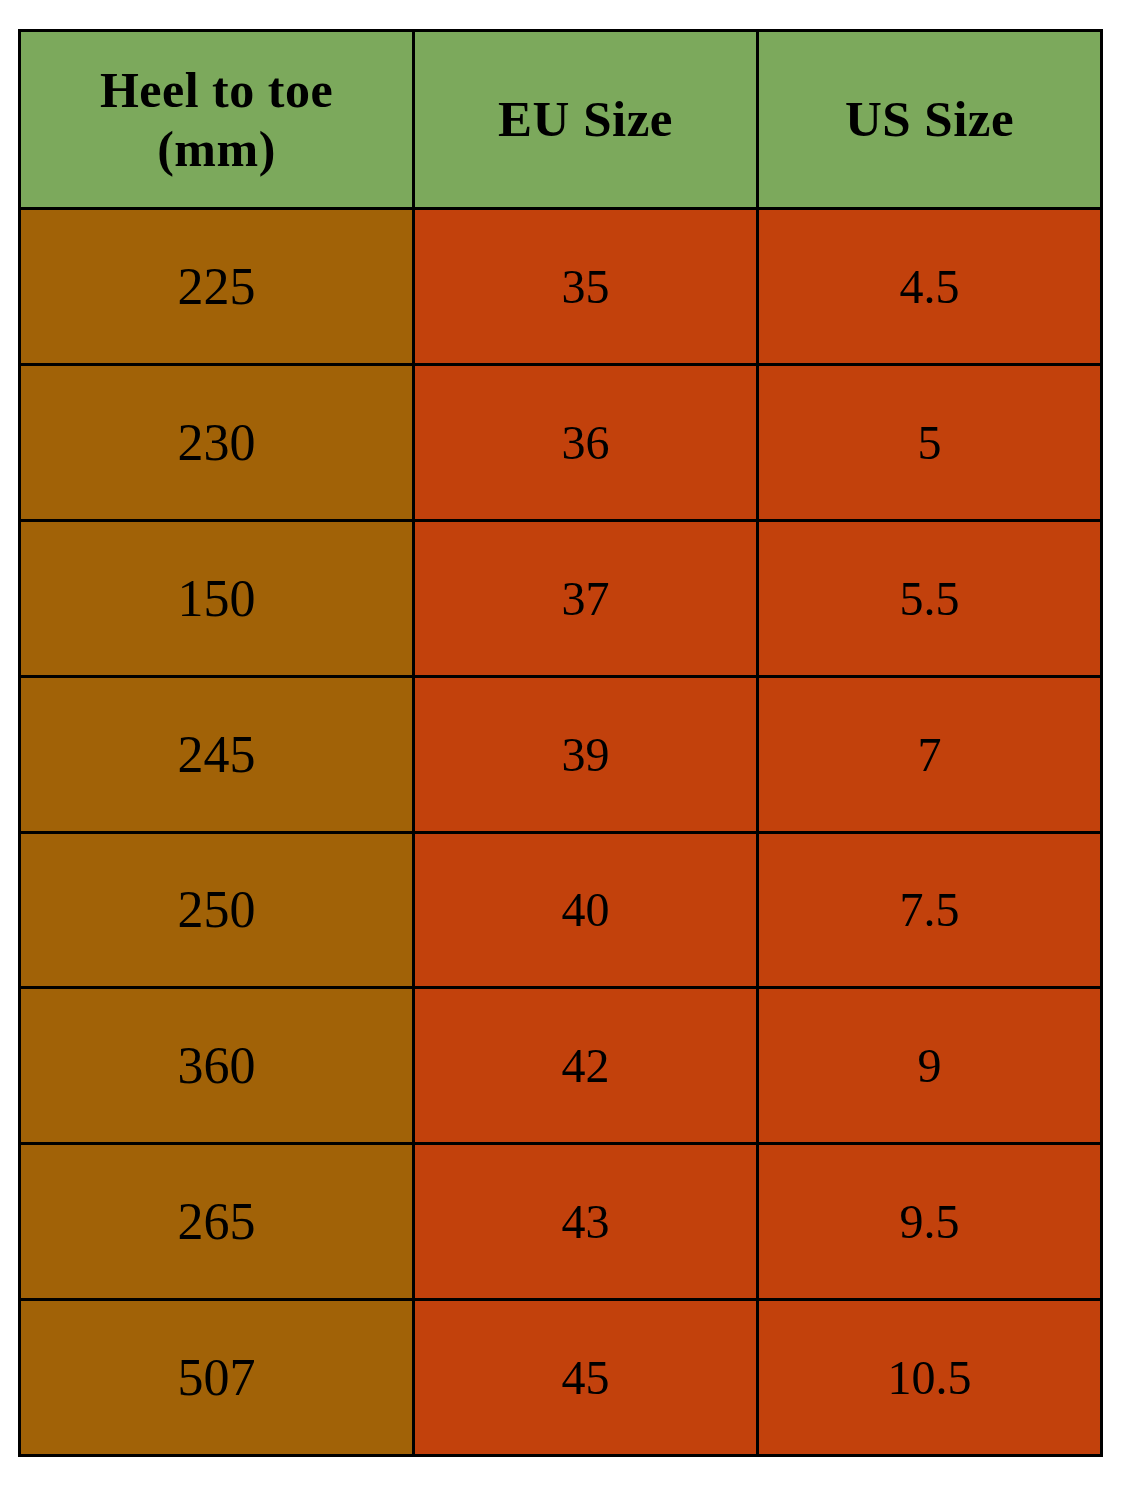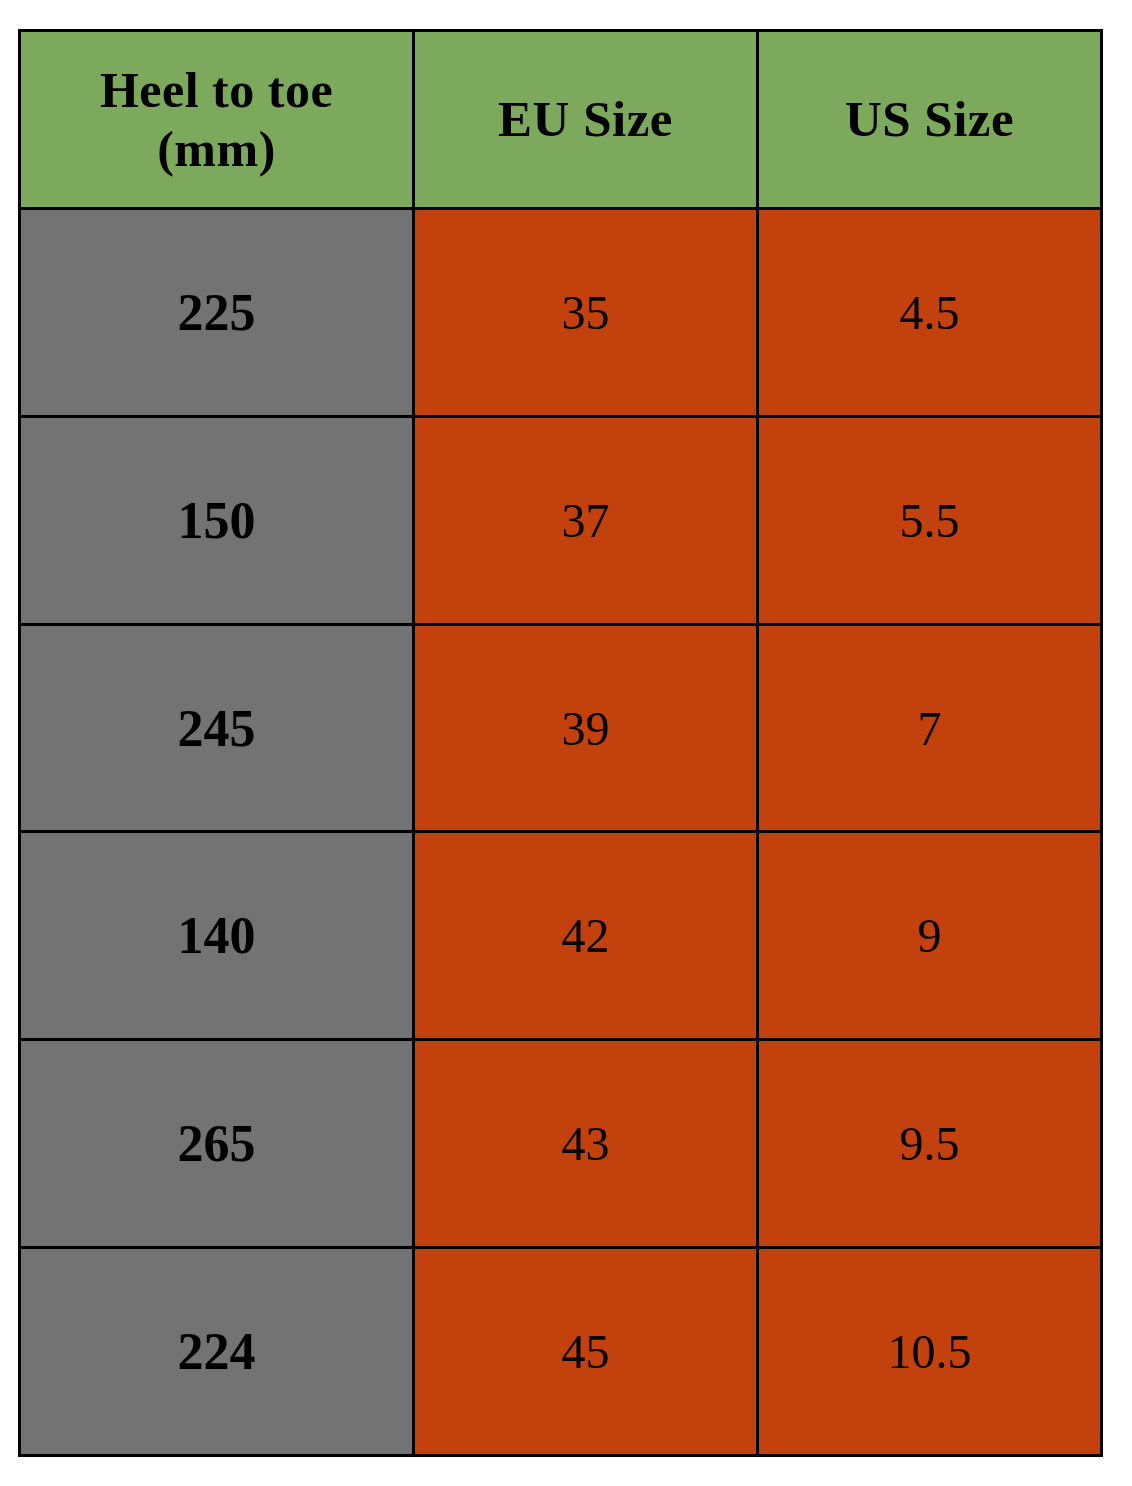--- a/index.html
+++ b/index.html
@@ -53,22 +53,22 @@
   }
   thead th.mm-head {
     font-size: 50px;
     padding: 0 18px;
   }
 
   
   tbody tr { height: 113px; }
 
   td.mm-cell {
-    background: #737373;
-    font-weight: bold;
+    background: #a16207;
+    font-weight: normal;
     font-size: 52px;
   }
 
   td.eu-cell,
   td.us-cell {
     background: #c2410c;
     font-weight: normal;
     font-size: 48px;
   }
 </style>
@@ -92,39 +92,49 @@
         <th scope="col">US Size</th>
       </tr>
     </thead>
     <tbody id="table-body">
         <tr>
           <td class="mm-cell">225</td>
           <td class="eu-cell">35</td>
           <td class="us-cell">4.5</td>
         </tr>
         <tr>
+          <td class="mm-cell">230</td>
+          <td class="eu-cell">36</td>
+          <td class="us-cell">5</td>
+        </tr>
+        <tr>
           <td class="mm-cell">150</td>
           <td class="eu-cell">37</td>
           <td class="us-cell">5.5</td>
         </tr>
         <tr>
           <td class="mm-cell">245</td>
           <td class="eu-cell">39</td>
           <td class="us-cell">7</td>
         </tr>
         <tr>
-          <td class="mm-cell">140</td>
+          <td class="mm-cell">250</td>
+          <td class="eu-cell">40</td>
+          <td class="us-cell">7.5</td>
+        </tr>
+        <tr>
+          <td class="mm-cell">360</td>
           <td class="eu-cell">42</td>
           <td class="us-cell">9</td>
         </tr>
         <tr>
           <td class="mm-cell">265</td>
           <td class="eu-cell">43</td>
           <td class="us-cell">9.5</td>
         </tr>
         <tr>
-          <td class="mm-cell">224</td>
+          <td class="mm-cell">507</td>
           <td class="eu-cell">45</td>
           <td class="us-cell">10.5</td>
         </tr>
       </tbody>
   </table>
 </div>
 
 </body></html>

